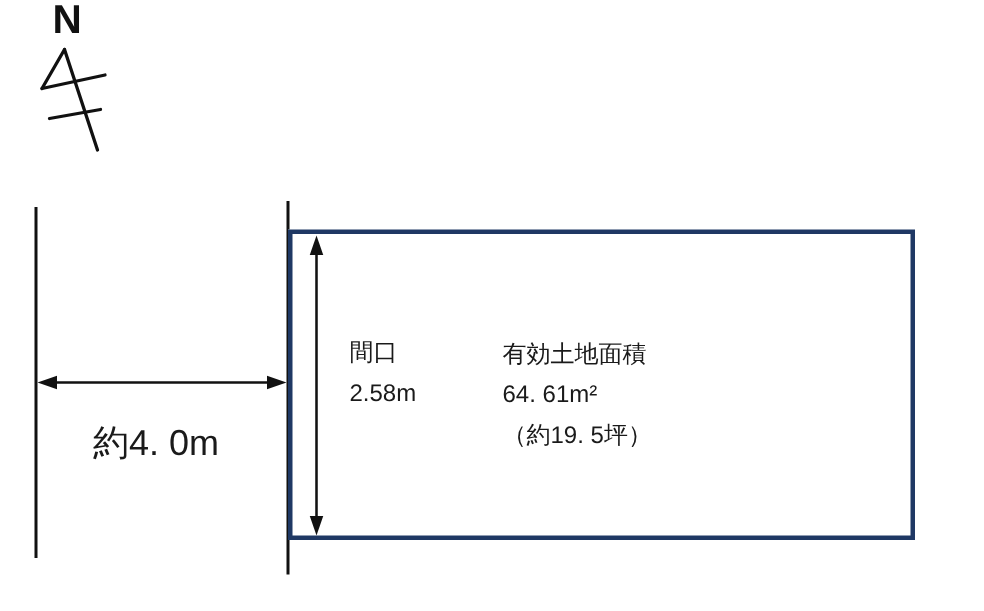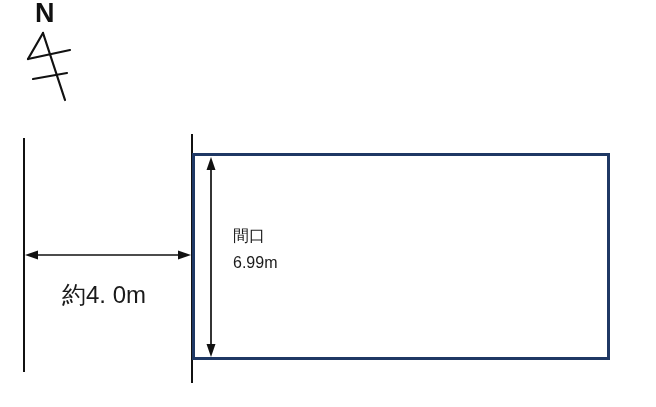--- a/index.html
+++ b/index.html
@@ -119,17 +119,22 @@
   <svg class="v-arrow" width="16" height="202" viewBox="0 0 16 202">
     <line x1="8" y1="8" x2="8" y2="194" stroke="#111111" stroke-width="1.7"></line>
     <polygon points="8,1 3.5,14 12.5,14" fill="#111111"></polygon>
     <polygon points="8,201 3.5,188 12.5,188" fill="#111111"></polygon>
   </svg>
 
   <div class="road-width-label">約4. 0m</div>
 
   <div class="frontage-block">
     <div>間口</div>
-    <div>6.99m</div>
+    <div>2.58m</div>
   </div>
 
+  <div class="area-block">
+    <div>有効土地面積</div>
+    <div>64. 61m²</div>
+    <div>（約19. 5坪）</div>
+  </div>
 
 </div>
 
 </body></html>

